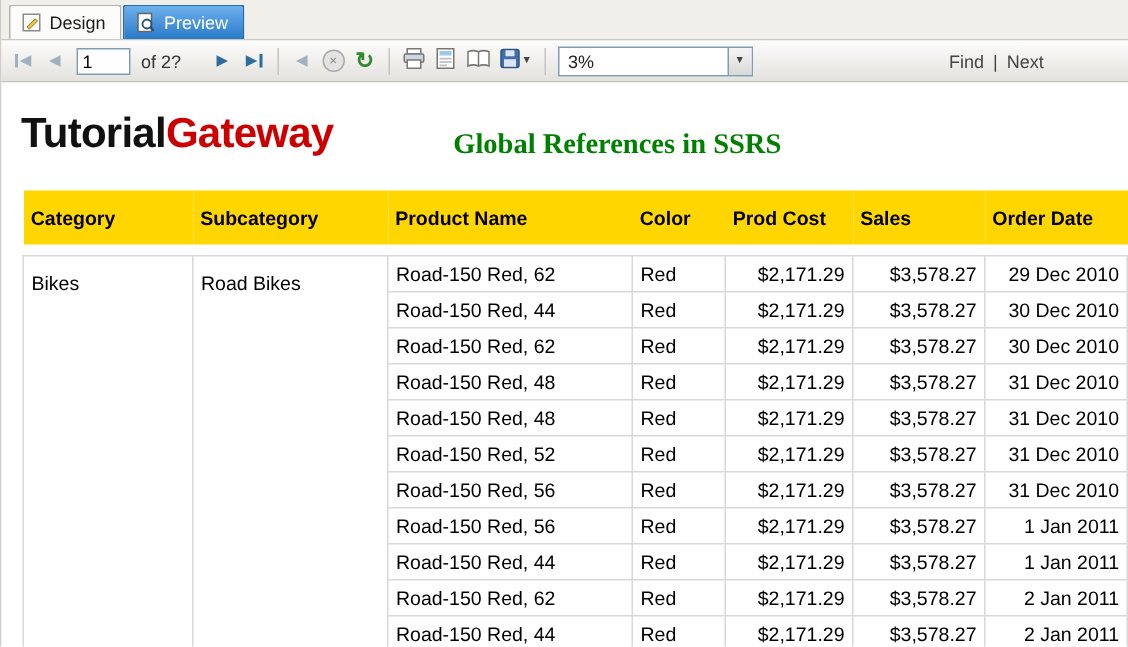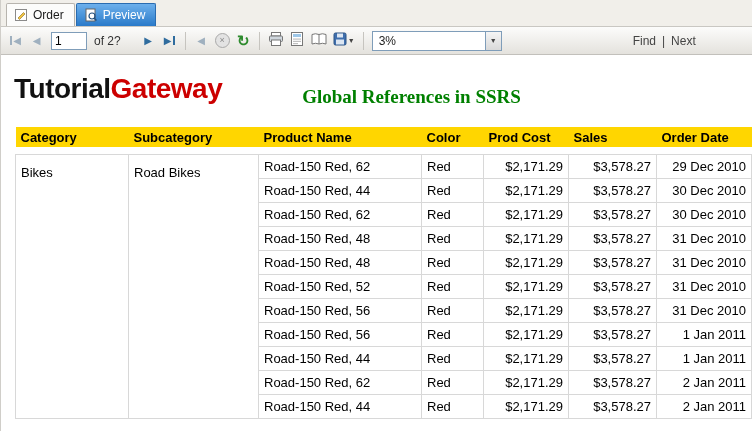--- a/index.html
+++ b/index.html
@@ -76,41 +76,41 @@
   .rtitle {
     text-align:center; padding:31px 0 0 70px;
     font-family:"Liberation Serif", serif; font-size:19px; font-weight:bold; color:#008000;
   }
   .rtable {
     position:absolute; left:14px; top:72px; width:736px;
     border-collapse:collapse; table-layout:fixed; font-size:13px; color:#000;
   }
   .rtable th {
     background:#ffd600; border:none; font-weight:bold; text-align:left;
-    height:20px; padding:0 5px; font-size:13px;
+    height:36px; padding:0 5px; font-size:13px;
   }
   .rtable td { border:1px solid #d8d8d8; height:24px; padding:0 5px; }
   .rtable tr.spacer td { border:none; height:7px; padding:0; }
   .rtable td.num { text-align:right; }
   .rtable td.group { vertical-align:top; padding-top:10px; }
 </style>
 </head>
 <body>
 
 <div class="app">
 
   <div class="tabstrip">
     <div class="tab design">
       <span class="ticon">
         <svg width="14" height="14" viewBox="0 0 14 14">
           <rect x="1.5" y="1.5" width="11" height="11" fill="#fff" stroke="#8a8a8a"></rect>
           <path d="M4 10 L9.5 4.5 L11 6 L5.5 11.5 Z" fill="#f0c341" stroke="#8a6d1f" stroke-width="0.6"></path>
         </svg>
       </span>
-      <span>Order</span>
+      <span>Design</span>
     </div>
     <div class="tab preview">
       <span class="ticon">
         <svg width="14" height="14" viewBox="0 0 14 14">
           <rect x="2" y="1" width="9" height="12" fill="#fff" stroke="#666"></rect>
           <circle cx="8" cy="8" r="3" fill="none" stroke="#234f7d" stroke-width="1.2"></circle>
           <line x1="10.2" y1="10.2" x2="12.5" y2="12.5" stroke="#234f7d" stroke-width="1.5"></line>
         </svg>
       </span>
       <span>Preview</span>

